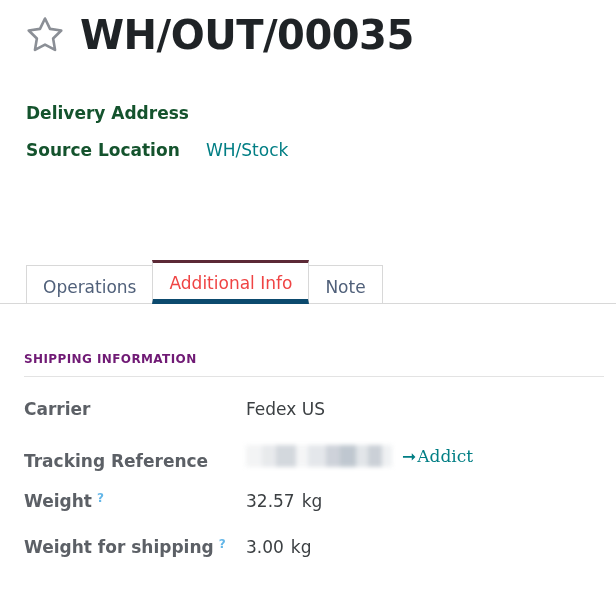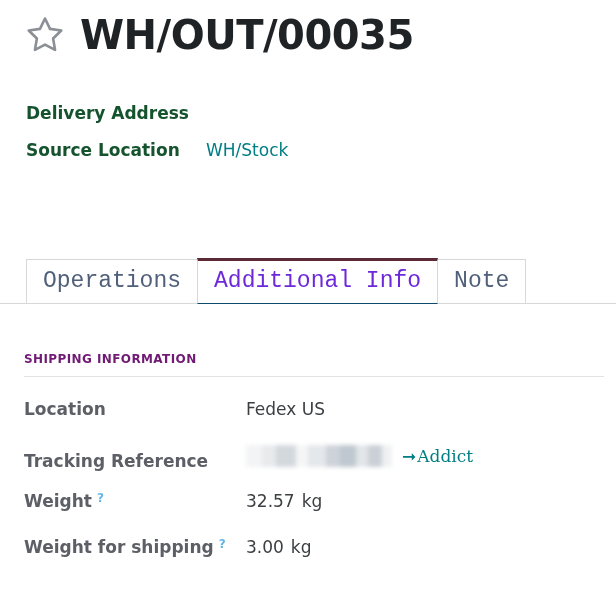--- a/index.html
+++ b/index.html
@@ -85,37 +85,36 @@
   }
   .tabs {
     position: absolute;
     left: 26px;
     bottom: 0;
     display: flex;
     align-items: flex-end;
   }
   .tab {
     position: relative;
-    font-size: 23px;
-    padding: 11px 16px 12px 16px;
+    font-size: 17px;
+    padding: 11px 16px 6px 16px;
     border: 1px solid #d8d8d8;
     border-bottom: 1px solid #d8d8d8;
     background: #ffffff;
     color: #50607a;
     cursor: pointer;
     white-space: nowrap;
     line-height: 20px;
     margin-right: -1px;
     box-sizing: border-box;
-    font-family: Liberation Mono, monospace;
   }
   .tab.active {
-    color: #6d28d9;
+    color: #ef4444;
     border-top: 3px solid #5c2936;
-    border-bottom: 1px solid #0c4a6e;
+    border-bottom: 5px solid #0c4a6e;
     padding-top: 10px;
     z-index: 3;
   }
 
   
   .section {
     position: absolute;
     left: 24px;
     top: 352px;
     width: 580px;
@@ -240,21 +239,21 @@
 </div>
 
 <div class="section">
   <div class="section-title">Shipping Information</div>
   <div class="section-rule"></div>
 
   <div class="field-list">
 
     <div class="frow">
       <div class="flabel">
-        <span>Location</span>
+        <span>Carrier</span>
       </div>
       <div class="fvalue">
         <span>Fedex US</span>
       </div>
     </div>
 
     <div class="frow">
       <div class="flabel">
         <span>Tracking Reference</span>
       </div>

